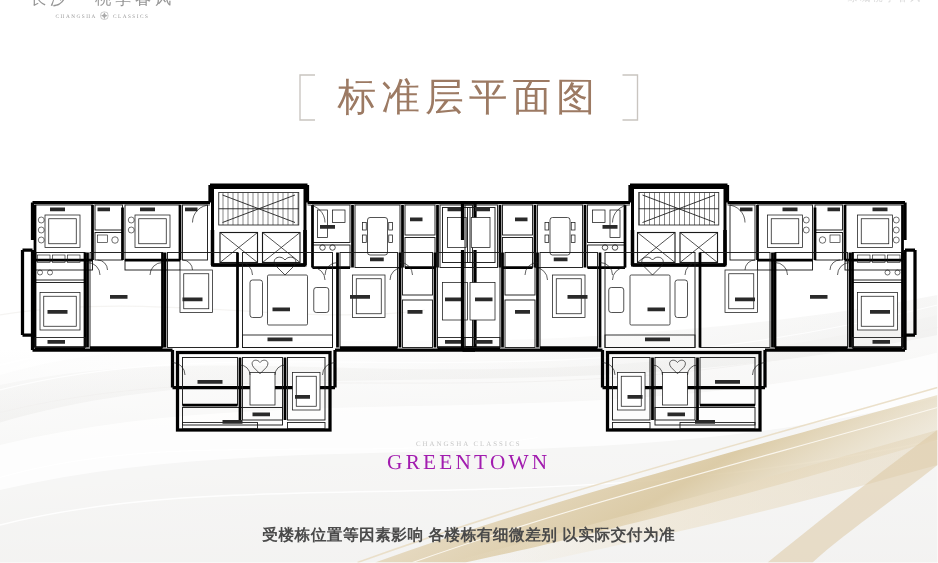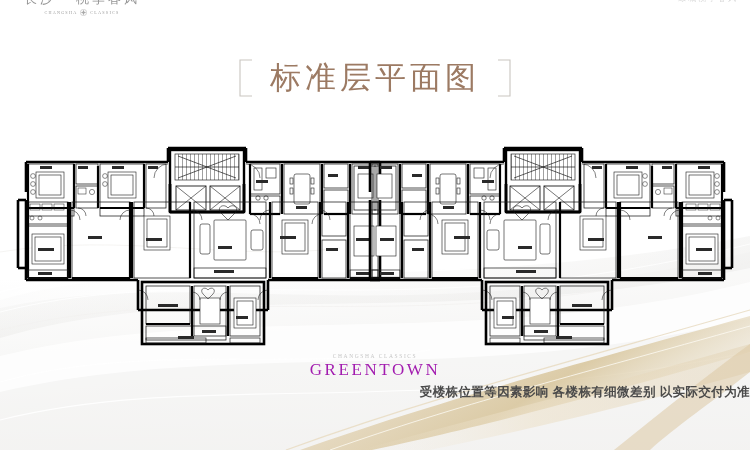--- a/index.html
+++ b/index.html
@@ -67,22 +67,22 @@
     font-size:5.5px;letter-spacing:1.6px;color:#c6c6c6;
     font-family:"Liberation Serif","DejaVu Serif",serif;line-height:8px;
   }
   .watermark .wm-main{
     font-size:17px;letter-spacing:2.6px;color:#a21caf;
     font-family:"Liberation Serif","DejaVu Serif",serif;line-height:20px;
   }
 
   
   .disclaimer{
-    position:absolute;left:0;top:384px;width:750px;z-index:5;
-    text-align:right;font-size:12.5px;color:#4a4a4a;letter-spacing:.4px;
+    position:absolute;left:0;top:420px;width:750px;z-index:5;
+    text-align:center;font-size:12.5px;color:#4a4a4a;letter-spacing:.4px;
     font-weight:bold;white-space:nowrap;
     font-family:"Liberation Sans","DejaVu Sans",sans-serif;
   }
 </style>
 </head>
 <body>
 
 <svg id="bg-art" viewBox="0 0 750 450" preserveAspectRatio="none">
   <defs>
     <linearGradient id="gBase" x1="0" y1="0" x2="0" y2="1">

